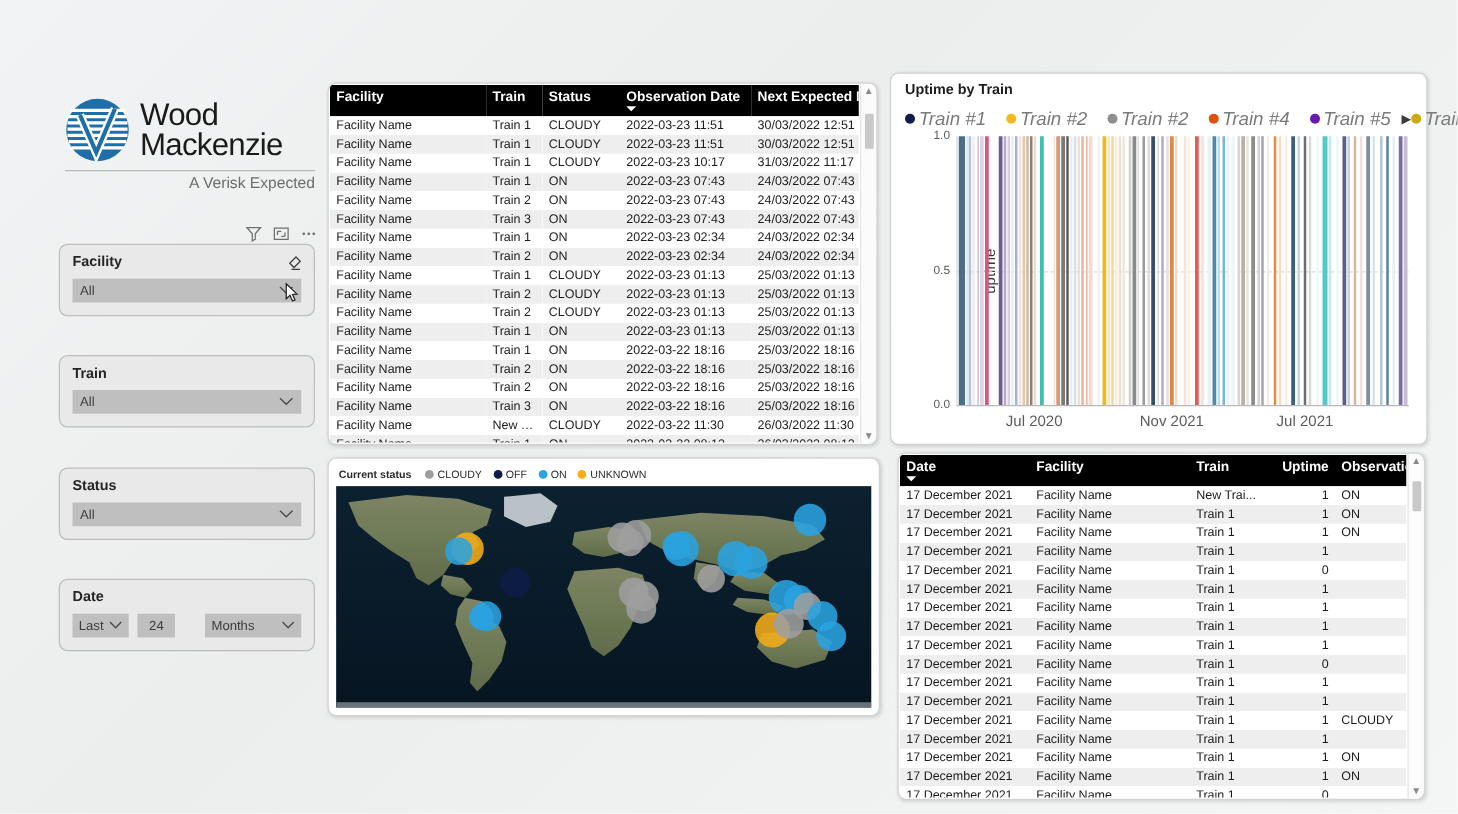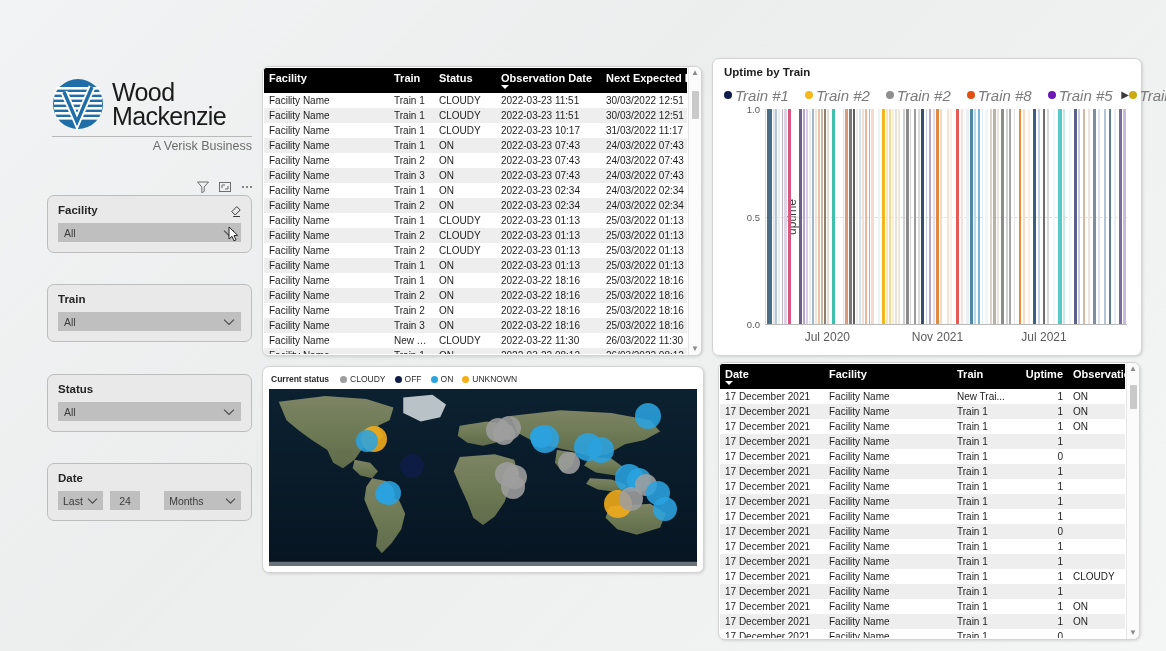--- a/index.html
+++ b/index.html
@@ -150,21 +150,21 @@
           <path d="M12 14 L25 44 L40 9" fill="none" stroke="#ffffff" stroke-width="7"></path>
           <path d="M12 14 L25 44 L40 9" fill="none" stroke="#1f6ea8" stroke-width="3.4"></path>
         </svg>
       </span>
       <span class="logo-words">
         <span>Wood</span>
         <span>Mackenzie</span>
       </span>
     </div>
     <div class="logo-rule"></div>
-    <div class="logo-tag">A Verisk Business</div>
+    <div class="logo-tag">A Verisk Expected</div>
   </div>
 
   <div class="slicer-toolbar">
     <span class="ti">
       <svg viewBox="0 0 14 14" width="14" height="14">
           <path d="M1.5 2h11l-4.3 5v4.4l-2.4 1.3V7z" fill="none" stroke="#6f6f6f" stroke-width="1"></path>
         </svg>
     </span>
     <span class="ti">
       <svg viewBox="0 0 14 14" width="14" height="14">
@@ -423,21 +423,21 @@
         <span class="li">
           <i class="dot" style="background: rgb(245, 185, 27);"></i>
           <span>Train #2</span>
         </span>
         <span class="li">
           <i class="dot" style="background: rgb(143, 143, 143);"></i>
           <span>Train #2</span>
         </span>
         <span class="li">
           <i class="dot" style="background: rgb(226, 80, 15);"></i>
-          <span>Train #8</span>
+          <span>Train #4</span>
         </span>
         <span class="li">
           <i class="dot" style="background: rgb(107, 24, 181);"></i>
           <span>Train #5</span>
         </span>
         <span class="li">
           <i class="dot" style="background: rgb(204, 170, 18);"></i>
           <span>Train #6</span>
         </span>
       </div>

